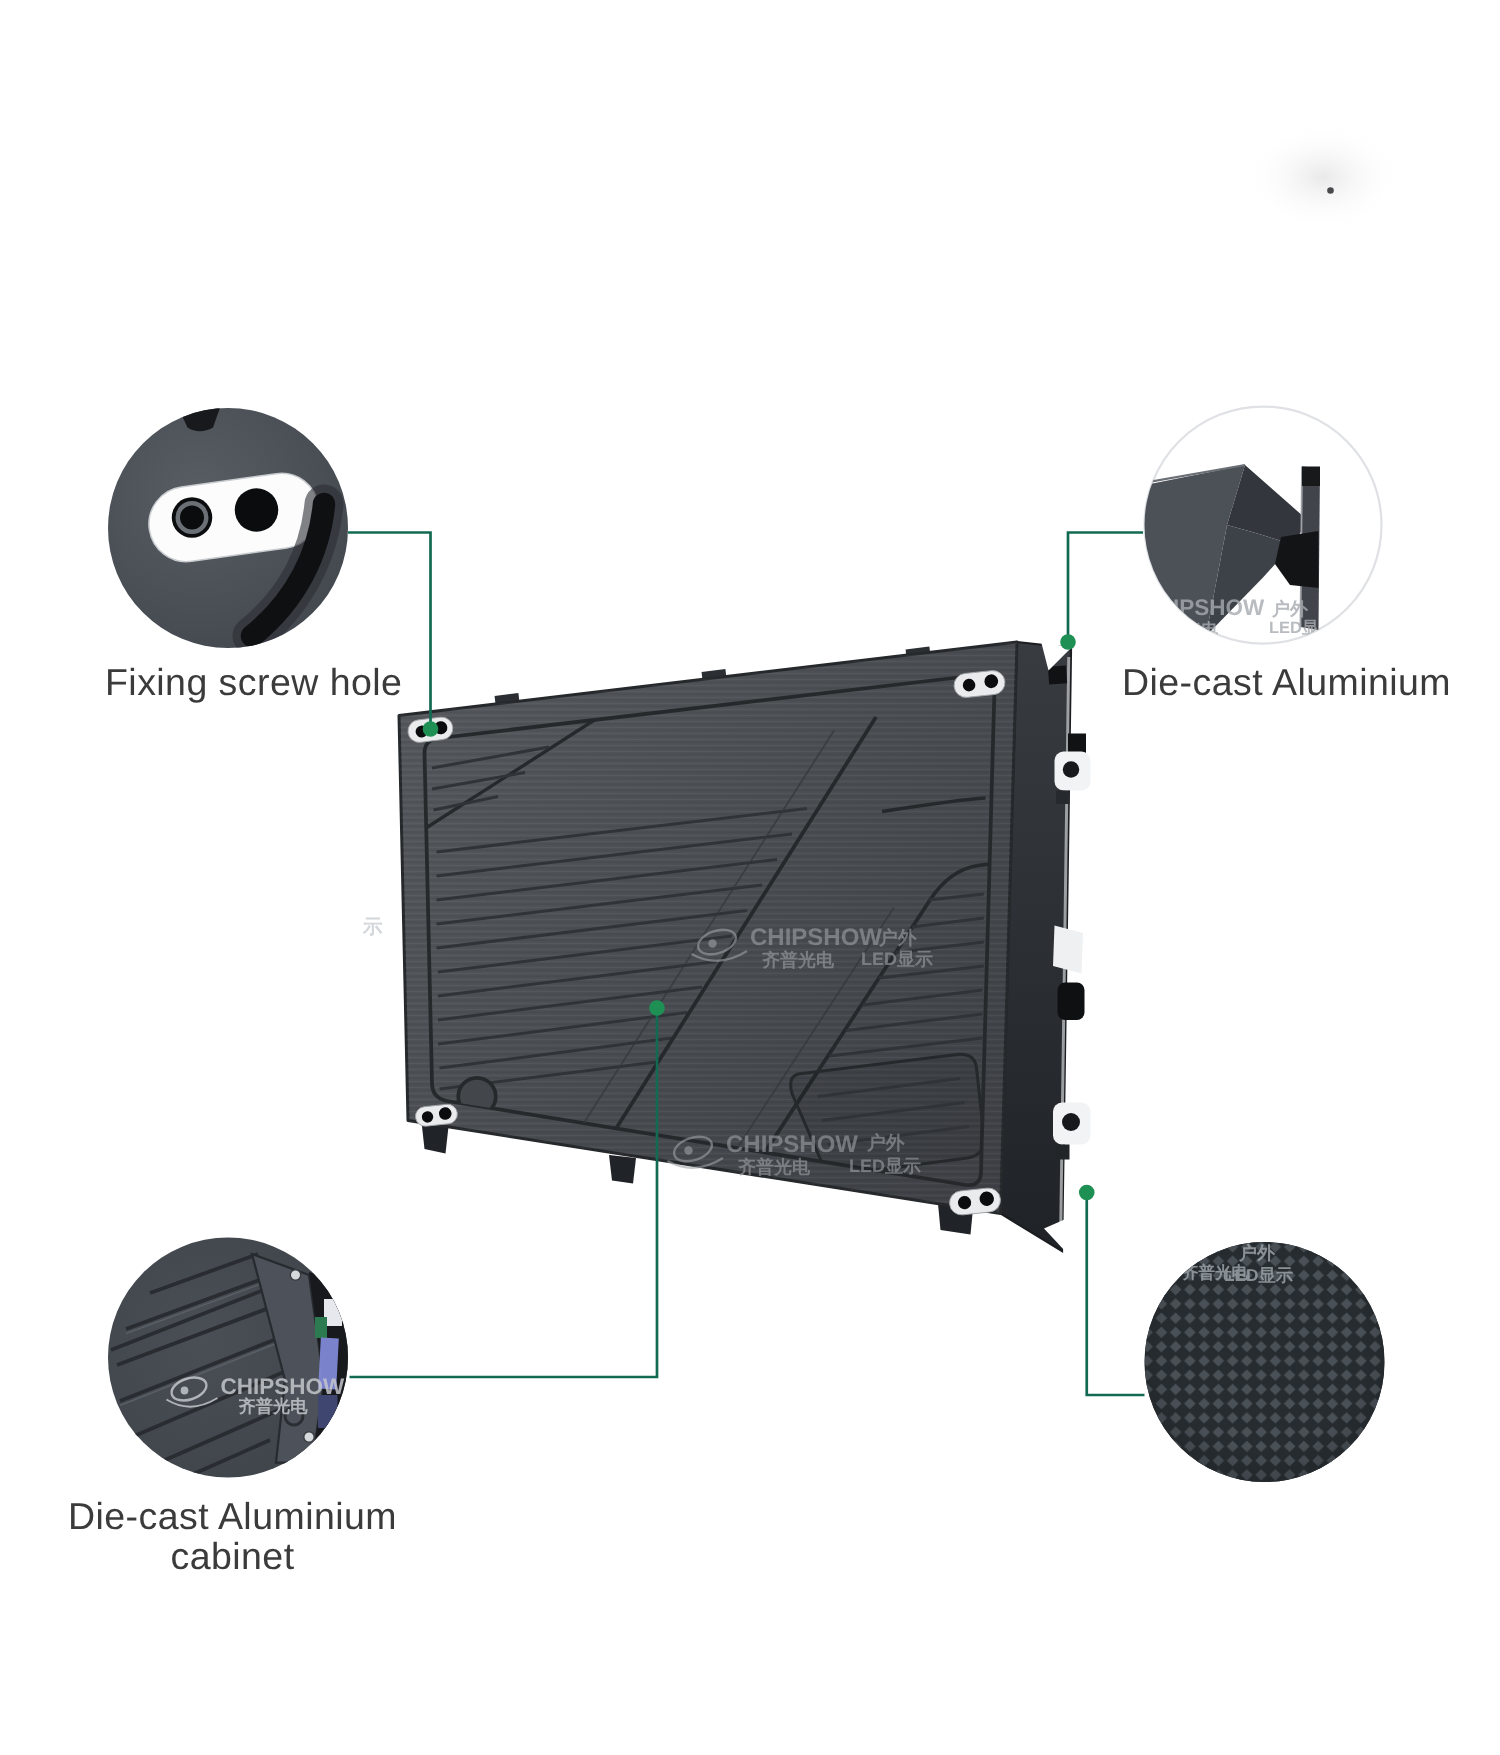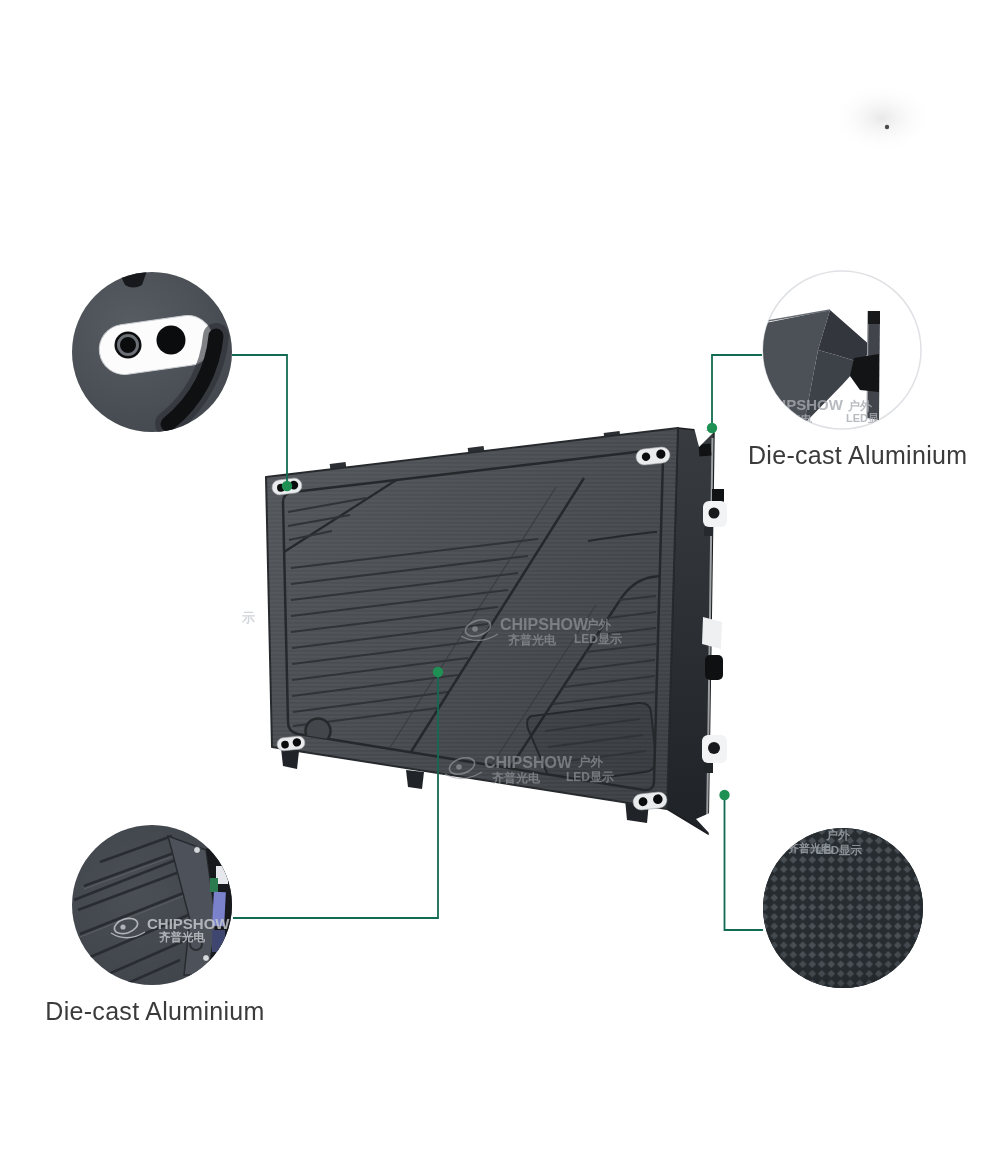--- a/index.html
+++ b/index.html
@@ -290,21 +290,23 @@
       <g fill="#9ba1a7" opacity="0.85">
         <text class="wm-cn" x="788" y="852" font-size="11">齐普光电</text>
         <text class="wm-cn" x="826" y="839" font-size="12">户外</text>
         <text class="wm-cn" x="816" y="854" font-size="11.5">LED显示</text>
       </g>
     </g>
     <circle cx="843" cy="908" r="80" fill="none" stroke="#ffffff" stroke-width="0"></circle>
   </g>
 </svg>
 
+  <div class="callout-label" style="left:70px;top:441px;">Fixing screw hole</div>
 
   <div class="callout-label" style="left:748px;top:441px;">Die-cast Aluminium</div>
 
   <div class="callout-label centered" style="left:32px;top:998px;width:246px;">
     <div>Die-cast Aluminium</div>
+    <div>cabinet</div>
   </div>
 
 
 </div>
 
 </body></html>

